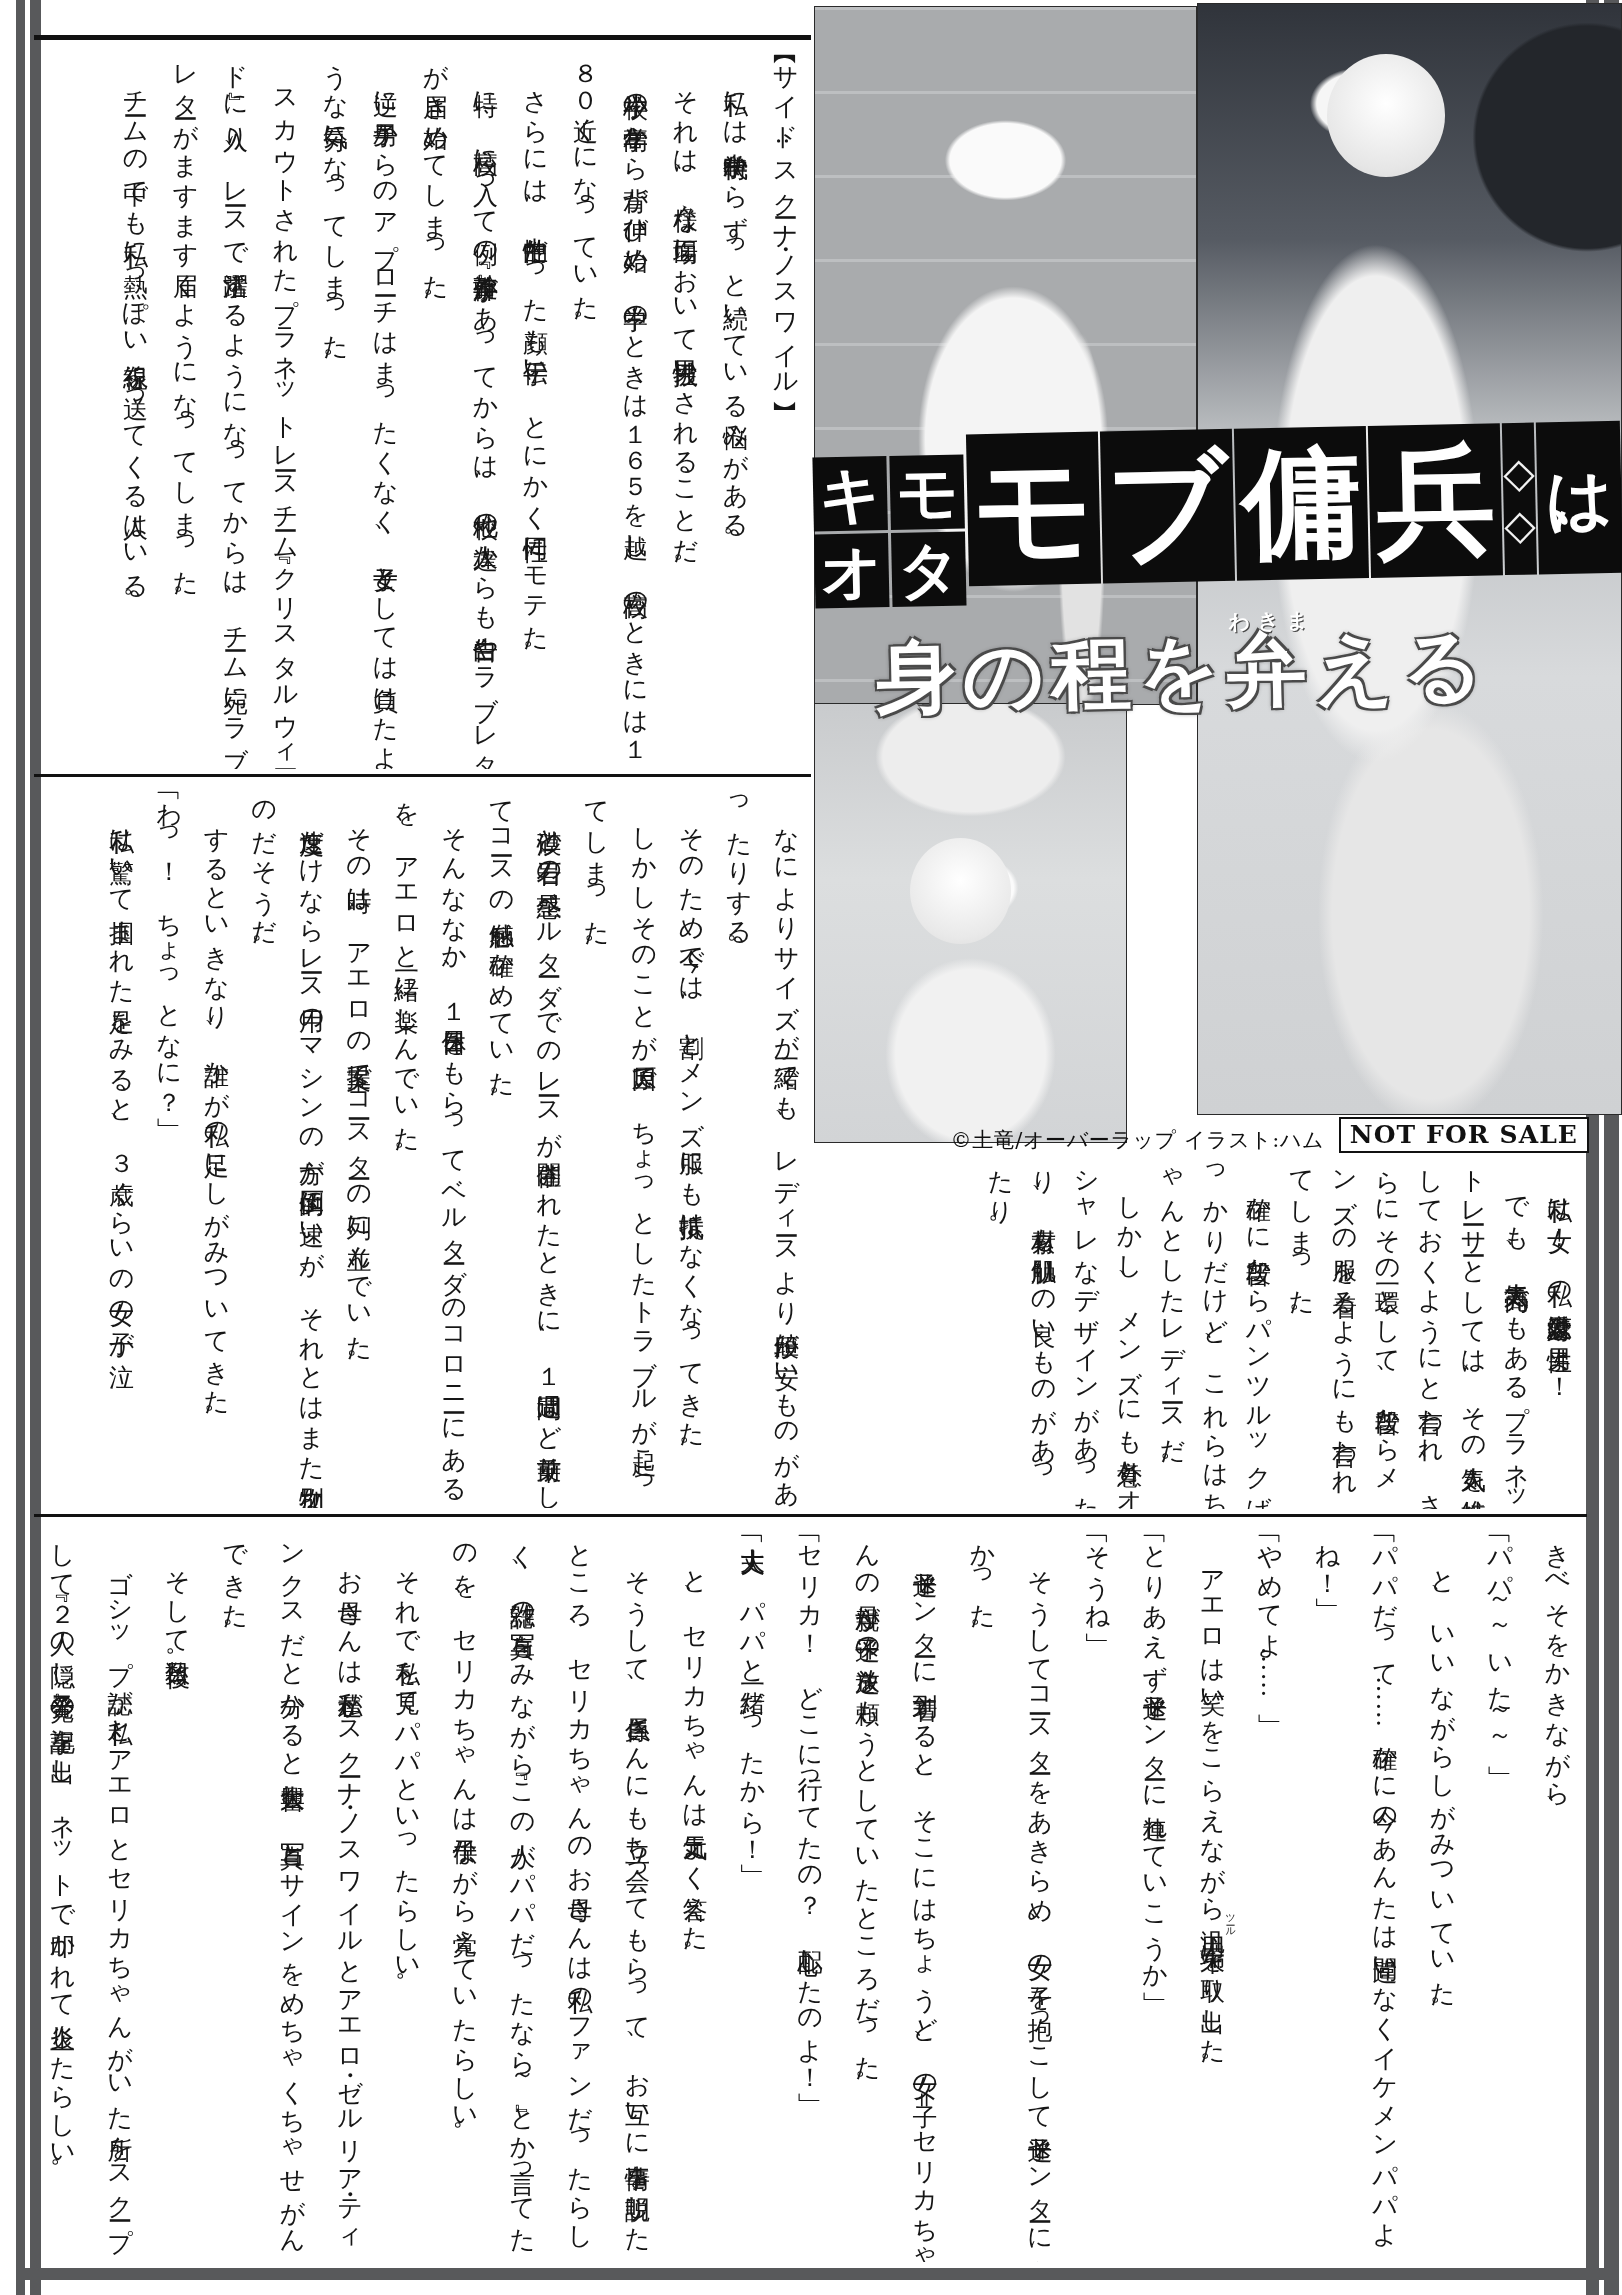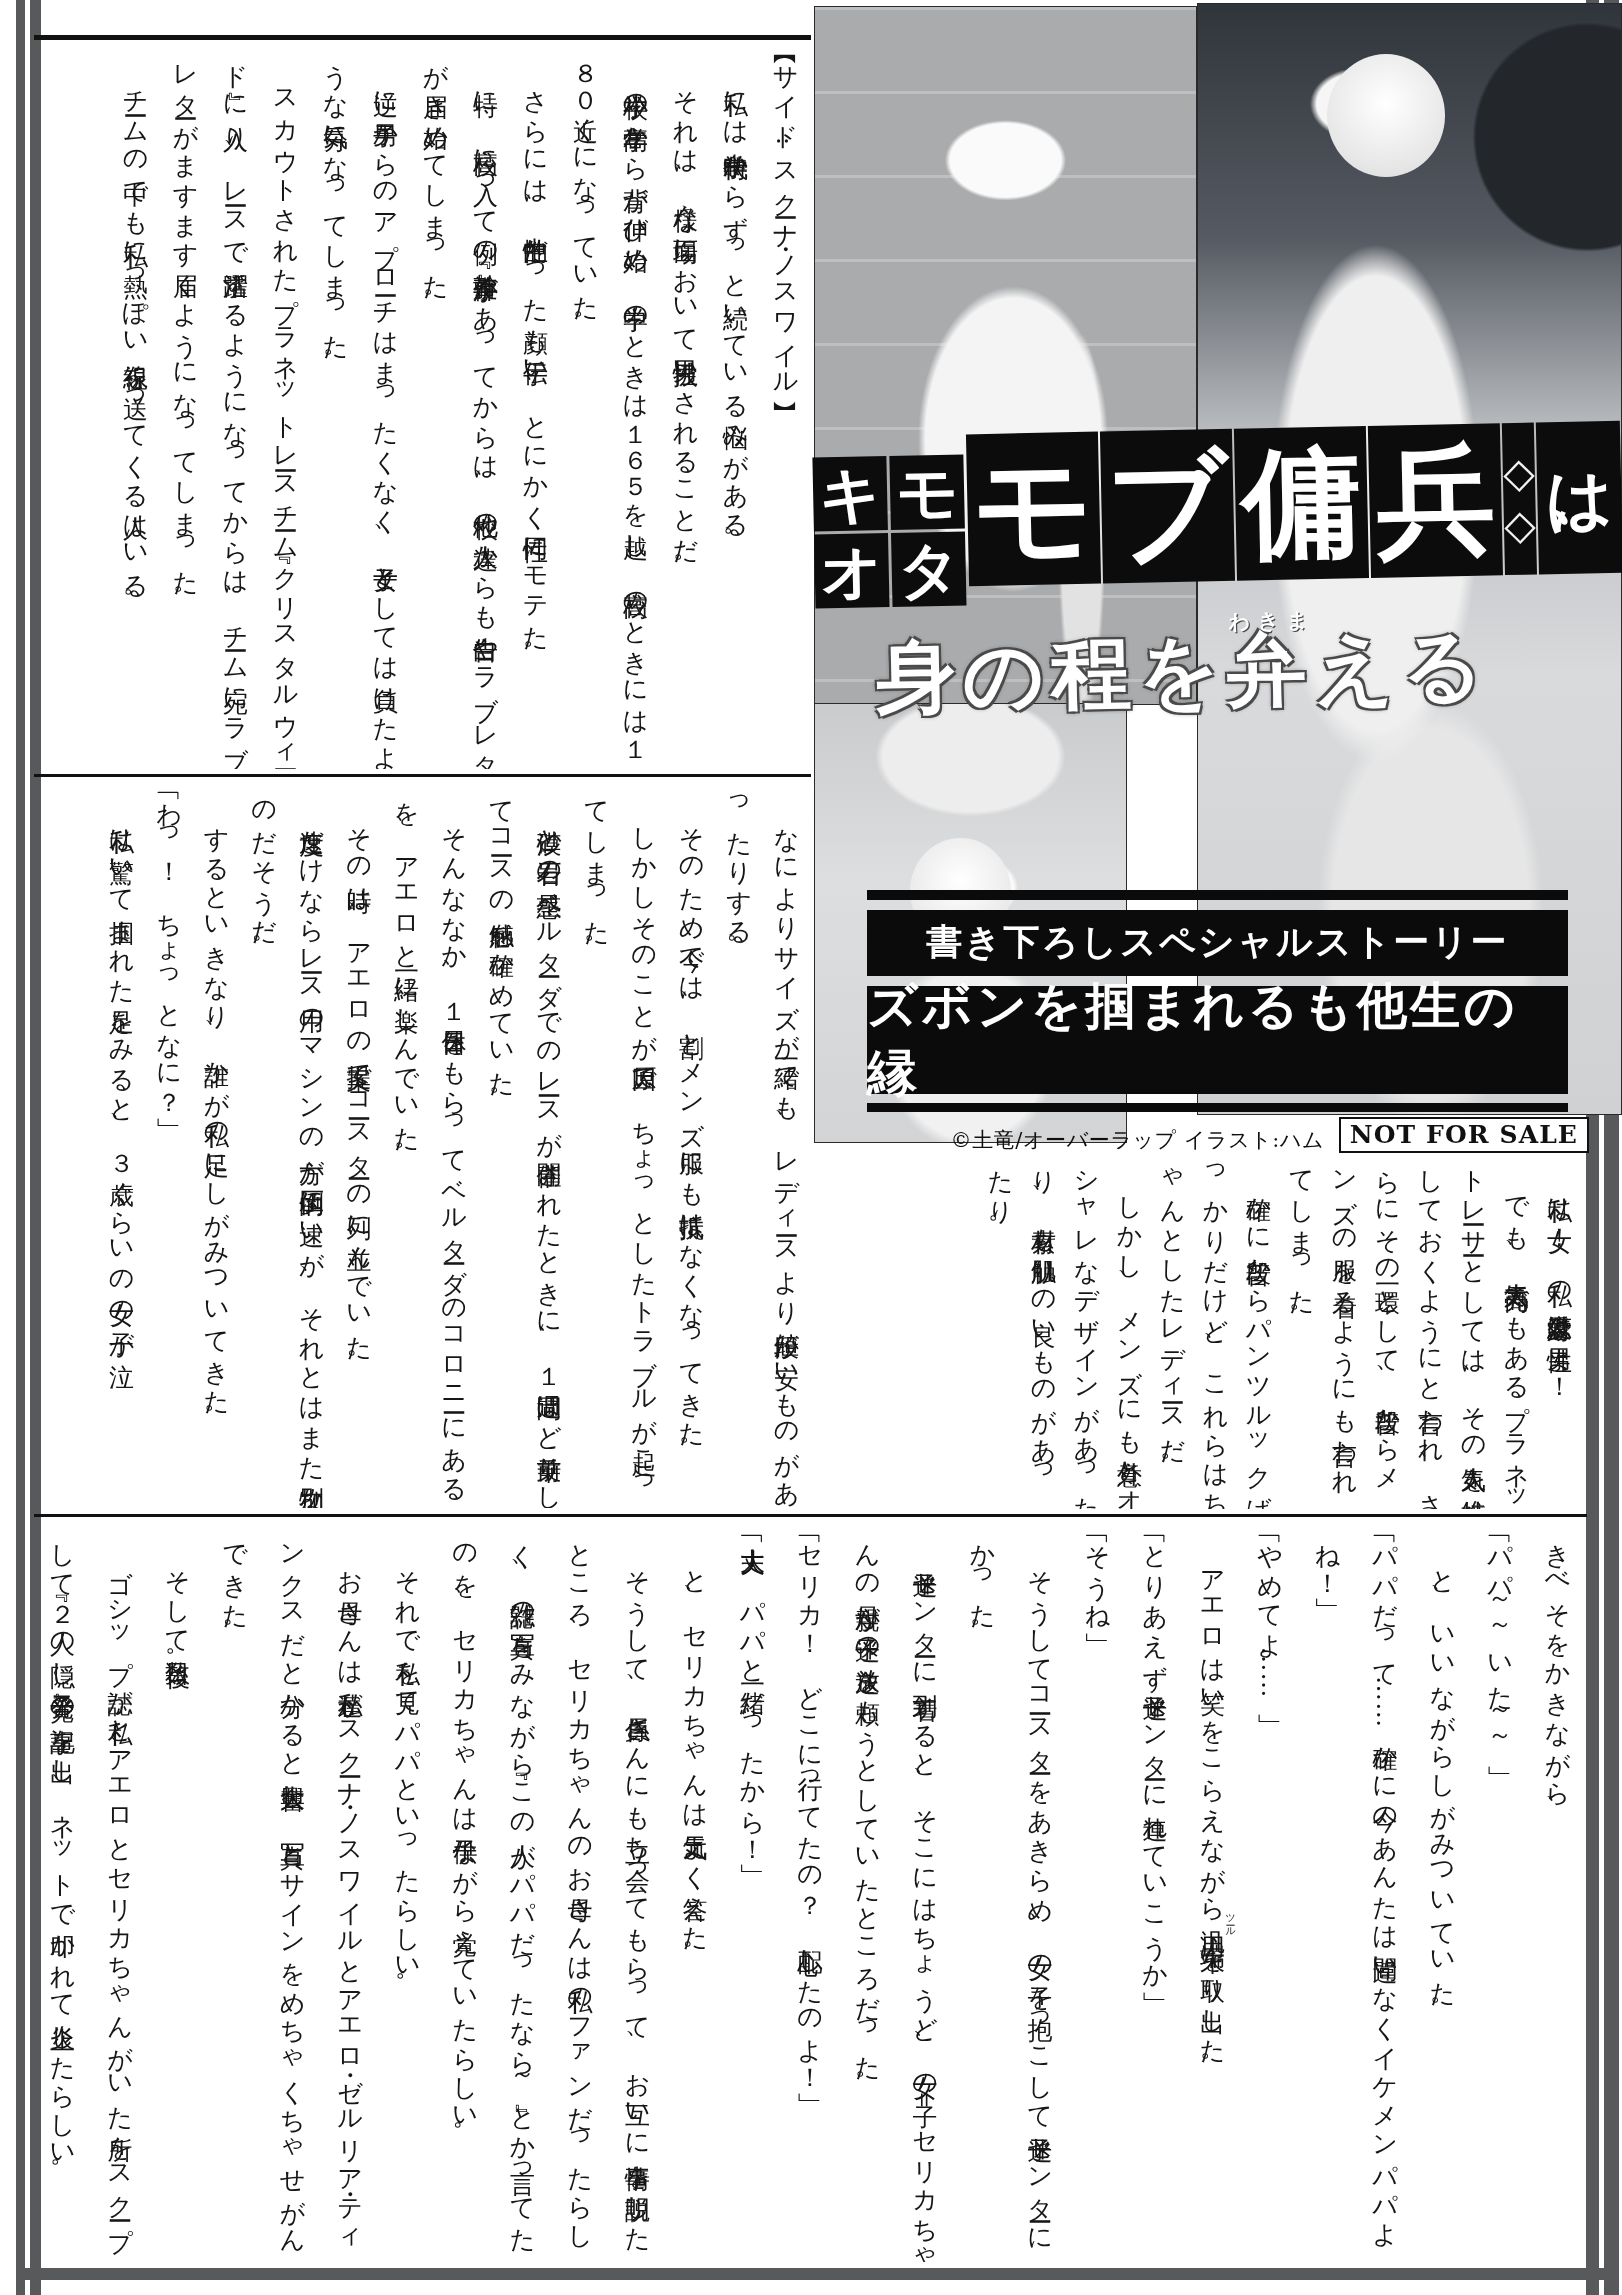--- a/index.html
+++ b/index.html
@@ -177,33 +177,20 @@
           </div>
         <div class="logo-orn">
           <span>◇</span>
             <span>◇</span>
         </div>
         <div class="tile logo-ha">は、</div>
       </div>
       <div class="logo-row2"><span>身の程を</span><ruby><span>弁</span><rt>わきま</rt></ruby><span>える</span></div>
     </div>
 
-    <div class="banners" style="left:53px;top:887px;">
-      <div class="bstrip thin"></div>
-      <div class="bgap"></div>
-      <div class="bstrip label">
-          <span>書き下ろしスペシャルストーリー</span>
-        </div>
-      <div class="bgap"></div>
-      <div class="bstrip title">
-          <span>ズボンを掴まれるも他生の縁</span>
-        </div>
-      <div class="bgap" style="height:9px;"></div>
-      <div class="bstrip thin"></div>
-    </div>
 
     <div class="credits" style="left:53px;top:1112px;">
       <span class="copyright">©土竜/オーバーラップ イラスト:ハム</span>
       <span class="nfs">NOT FOR SALE</span>
     </div>
   </div>
 
 </div>
 
 

